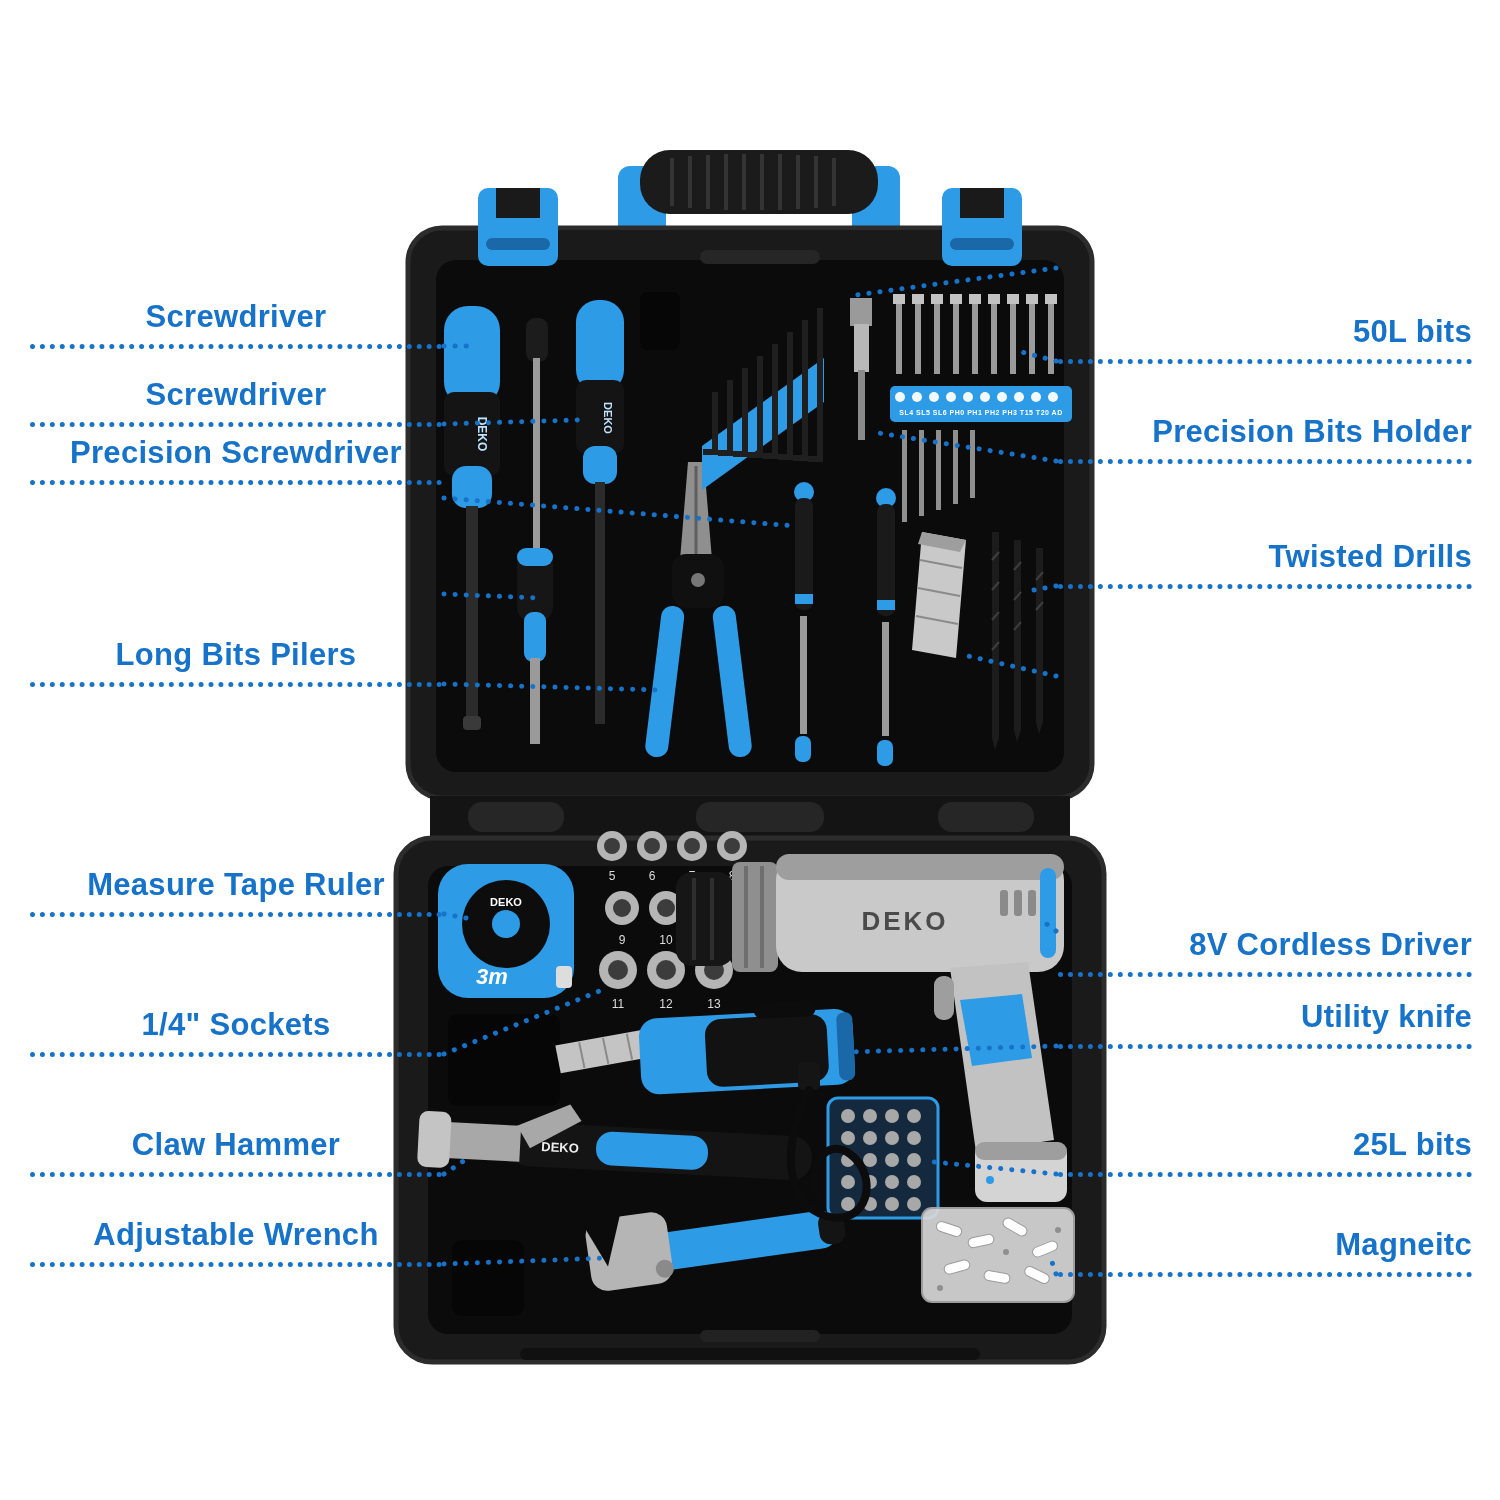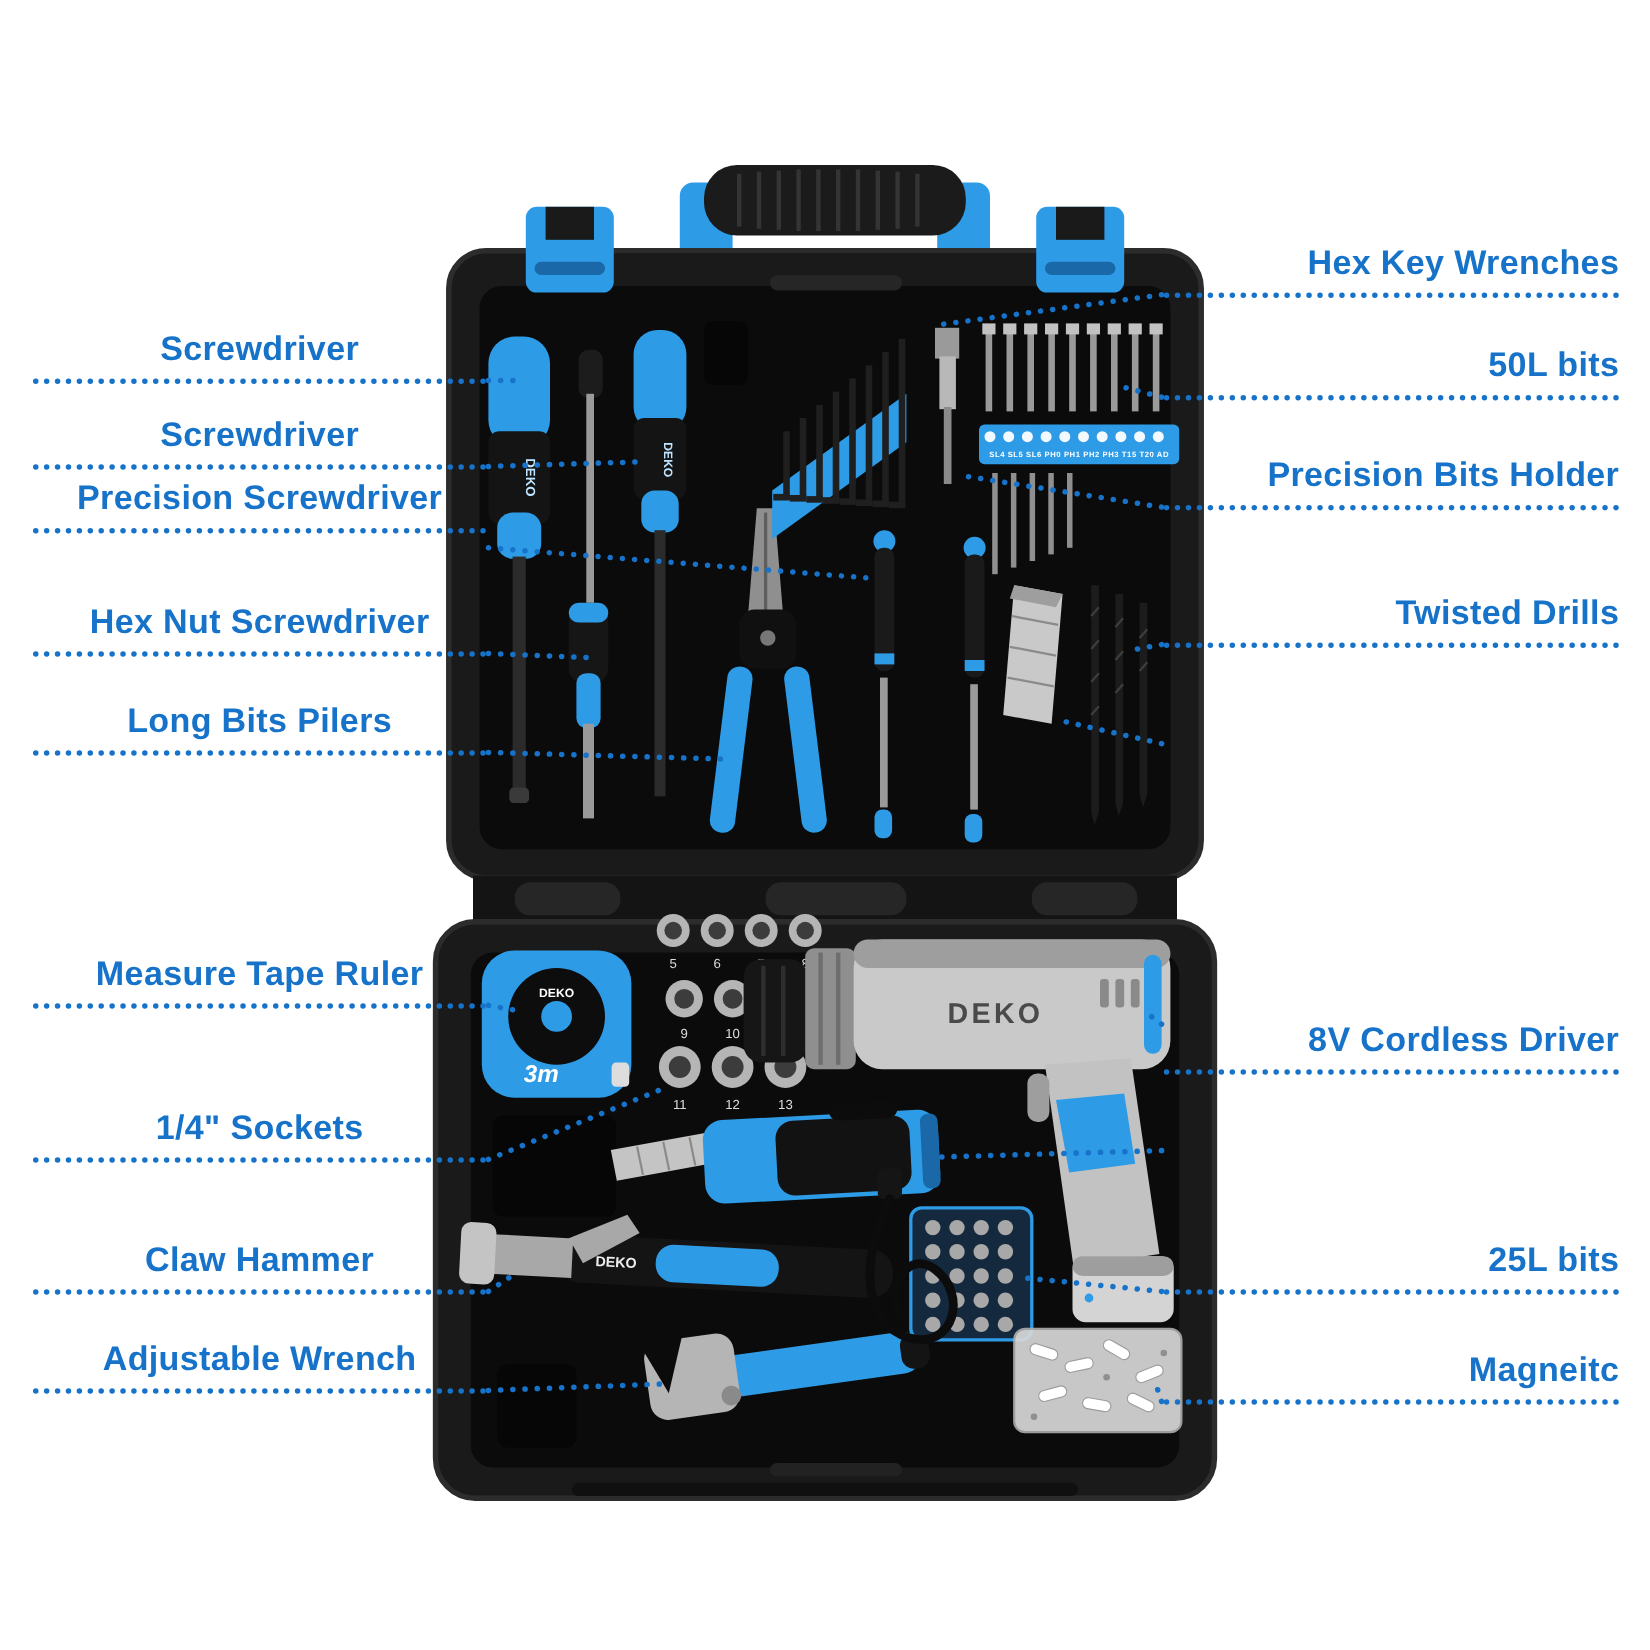--- a/index.html
+++ b/index.html
@@ -420,28 +420,27 @@
       <path d="M1056,931 L1044,922"></path>
       <path d="M1056,1046 L848,1052"></path>
       <path d="M1056,1174 L934,1162"></path>
       <path d="M1056,1274 L1052,1262"></path>
     </g>
   </svg>
 
   <div class="callout left" style="top:300px"><span>Screwdriver</span></div>
   <div class="callout left" style="top:378px"><span>Screwdriver</span></div>
   <div class="callout left" style="top:436px"><span>Precision Screwdriver</span></div>
-  <div class="callout left" style="top:548px"><span>Hex Nut Screwdriver</span></div>
   <div class="callout left" style="top:638px"><span>Long Bits Pilers</span></div>
   <div class="callout left" style="top:868px"><span>Measure Tape Ruler</span></div>
   <div class="callout left" style="top:1008px"><span>1/4" Sockets</span></div>
   <div class="callout left" style="top:1128px"><span>Claw Hammer</span></div>
   <div class="callout left" style="top:1218px"><span>Adjustable Wrench</span></div>
 
-  <div class="callout right" style="top:222px"><span>Hex Key Wrenches</span></div>
   <div class="callout right" style="top:315px"><span>50L bits</span></div>
   <div class="callout right" style="top:415px"><span>Precision Bits Holder</span></div>
   <div class="callout right" style="top:540px"><span>Twisted Drills</span></div>
   <div class="callout right" style="top:928px"><span>8V Cordless Driver</span></div>
+  <div class="callout right" style="top:1000px"><span>Utility knife</span></div>
   <div class="callout right" style="top:1128px"><span>25L bits</span></div>
   <div class="callout right" style="top:1228px"><span>Magneitc</span></div>
 
 </div>
 
 </body></html>

